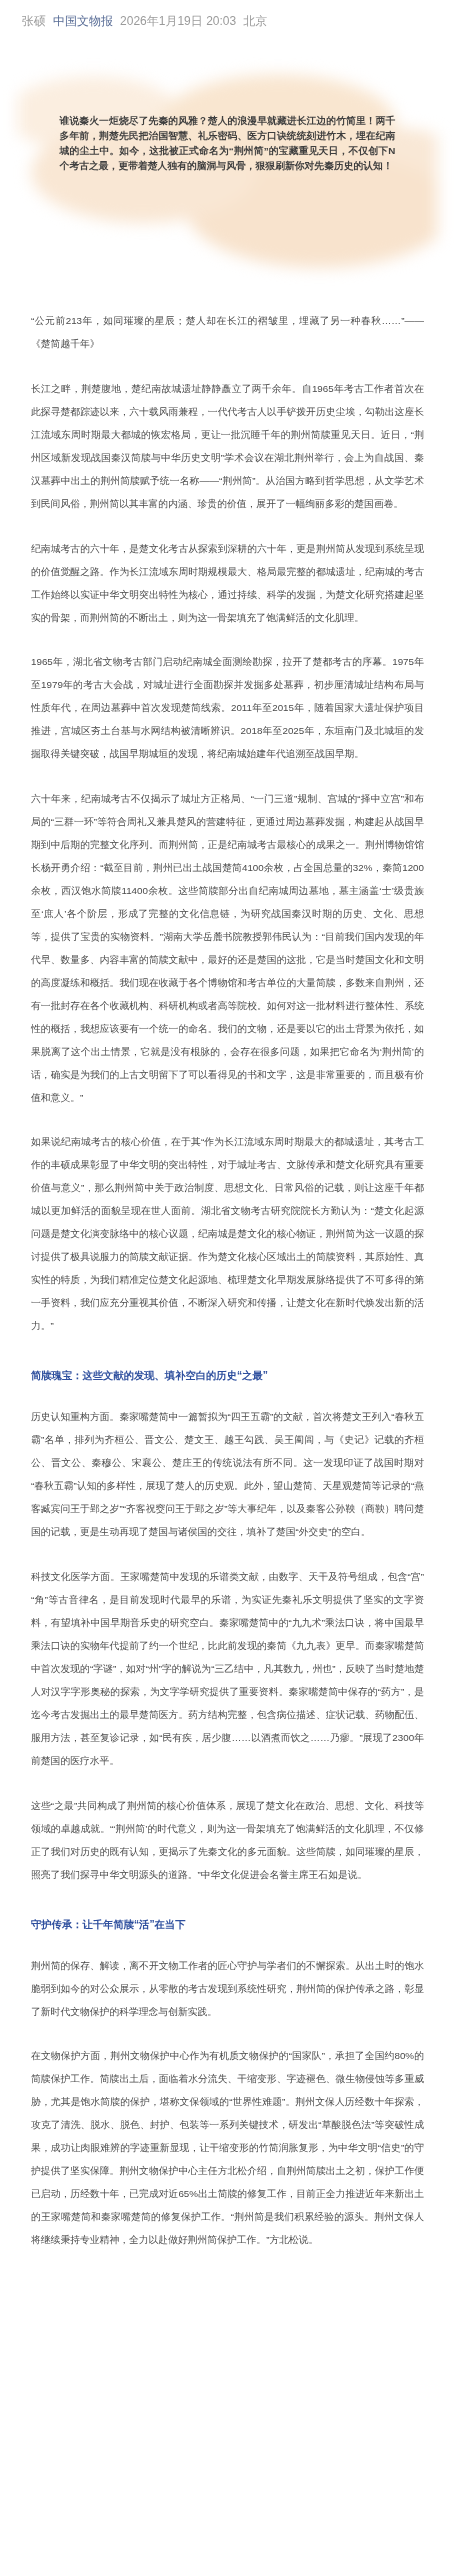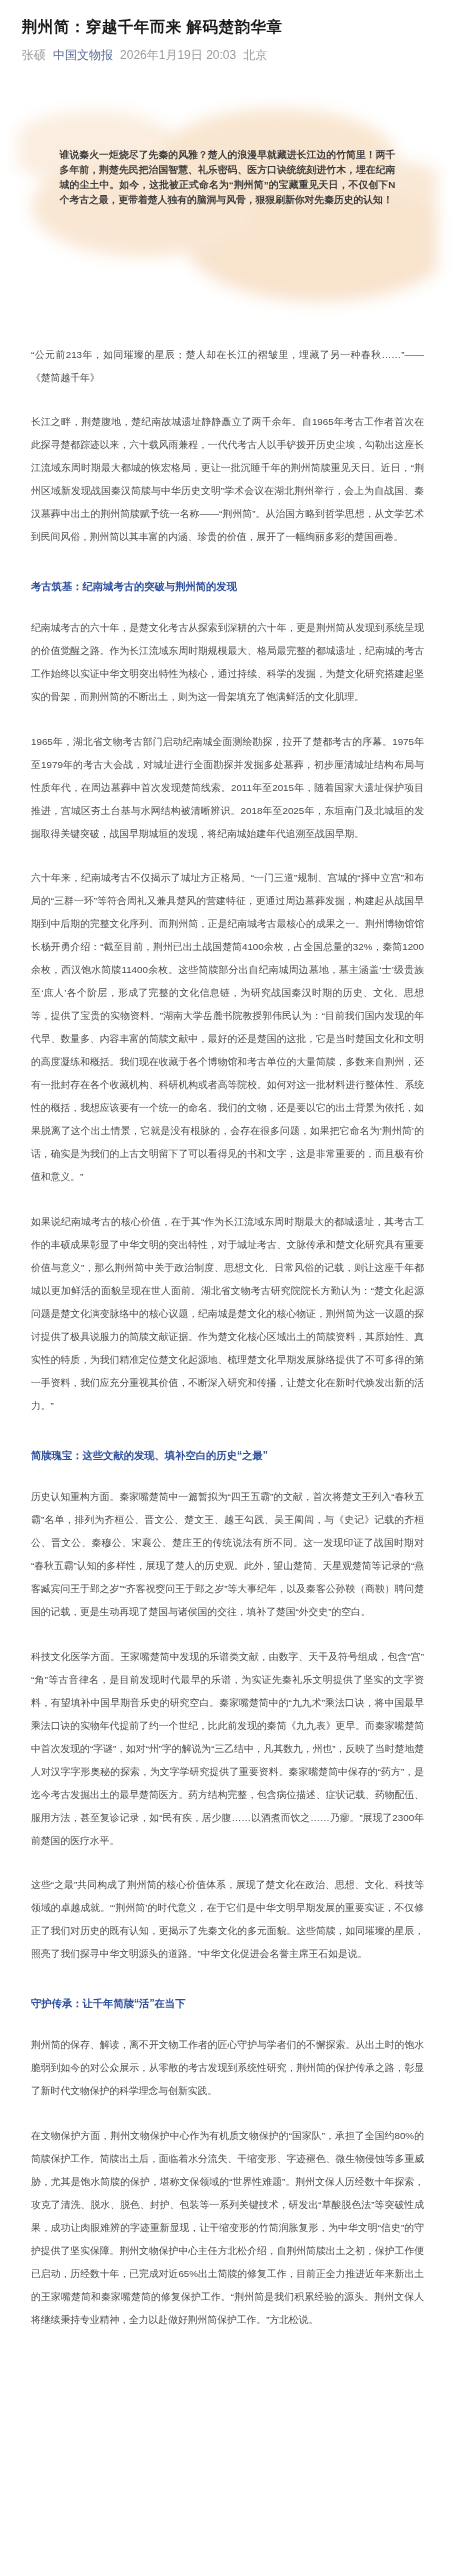--- a/index.html
+++ b/index.html
@@ -20,43 +20,41 @@
   .intro-text{position:relative;z-index:1;font-size:9.8px;line-height:15px;color:#3f3f3f;font-weight:600;margin:12px;text-align:justify;}
   
   .para{font-size:9.8px;line-height:23px;margin:21.6px 0 0 0;text-align:justify;color:#4a4a4a;}
   .quote{margin-top:29px;}
   .sec-h{font-size:10.3px;line-height:15.5px;font-weight:bold;color:#2e4f9e;margin:31px 0 0 0;}
 </style>
 </head>
 <body>
 
 <div class="page">
-  <h1 class="title">荆州简：穿越千年而来 解码楚韵华章</h1>
   <div class="byline">
     <span>张硕</span>
     <span class="account">中国文物报</span>
     <span>2026年1月19日 20:03</span>
     <span>北京</span>
   </div>
 
   <div>
       <div class="intro-wrap">
         <div class="intro-blob"></div>
         <p class="intro-text">谁说秦火一炬烧尽了先秦的风雅？楚人的浪漫早就藏进长江边的竹简里！两千多年前，荆楚先民把治国智慧、礼乐密码、医方口诀统统刻进竹木，埋在纪南城的尘土中。如今，这批被正式命名为“荆州简”的宝藏重见天日，不仅创下N个考古之最，更带着楚人独有的脑洞与风骨，狠狠刷新你对先秦历史的认知！</p>
       </div>
       <p class="para quote">“公元前213年，如同璀璨的星辰；楚人却在长江的褶皱里，埋藏了另一种春秋……”——《楚简越千年》</p>
       <p class="para">长江之畔，荆楚腹地，楚纪南故城遗址静静矗立了两千余年。自1965年考古工作者首次在此探寻楚都踪迹以来，六十载风雨兼程，一代代考古人以手铲拨开历史尘埃，勾勒出这座长江流域东周时期最大都城的恢宏格局，更让一批沉睡千年的荆州简牍重见天日。近日，“荆州区域新发现战国秦汉简牍与中华历史文明”学术会议在湖北荆州举行，会上为自战国、秦汉墓葬中出土的荆州简牍赋予统一名称——“荆州简”。从治国方略到哲学思想，从文学艺术到民间风俗，荆州简以其丰富的内涵、珍贵的价值，展开了一幅绚丽多彩的楚国画卷。</p>
-      <h2 class="sec-h">考古筑基：纪南城考古的突破与荆州简的发现</h2>
       <p class="para">纪南城考古的六十年，是楚文化考古从探索到深耕的六十年，更是荆州简从发现到系统呈现的价值觉醒之路。作为长江流域东周时期规模最大、格局最完整的都城遗址，纪南城的考古工作始终以实证中华文明突出特性为核心，通过持续、科学的发掘，为楚文化研究搭建起坚实的骨架，而荆州简的不断出土，则为这一骨架填充了饱满鲜活的文化肌理。</p>
       <p class="para">1965年，湖北省文物考古部门启动纪南城全面测绘勘探，拉开了楚都考古的序幕。1975年至1979年的考古大会战，对城址进行全面勘探并发掘多处墓葬，初步厘清城址结构布局与性质年代，在周边墓葬中首次发现楚简线索。2011年至2015年，随着国家大遗址保护项目推进，宫城区夯土台基与水网结构被清晰辨识。2018年至2025年，东垣南门及北城垣的发掘取得关键突破，战国早期城垣的发现，将纪南城始建年代追溯至战国早期。</p>
       <p class="para">六十年来，纪南城考古不仅揭示了城址方正格局、“一门三道”规制、宫城的“择中立宫”和布局的“三群一环”等符合周礼又兼具楚风的营建特征，更通过周边墓葬发掘，构建起从战国早期到中后期的完整文化序列。而荆州简，正是纪南城考古最核心的成果之一。荆州博物馆馆长杨开勇介绍：“截至目前，荆州已出土战国楚简4100余枚，占全国总量的32%，秦简1200余枚，西汉饱水简牍11400余枚。这些简牍部分出自纪南城周边墓地，墓主涵盖‘士’级贵族至‘庶人’各个阶层，形成了完整的文化信息链，为研究战国秦汉时期的历史、文化、思想等，提供了宝贵的实物资料。”湖南大学岳麓书院教授郭伟民认为：“目前我们国内发现的年代早、数量多、内容丰富的简牍文献中，最好的还是楚国的这批，它是当时楚国文化和文明的高度凝练和概括。我们现在收藏于各个博物馆和考古单位的大量简牍，多数来自荆州，还有一批封存在各个收藏机构、科研机构或者高等院校。如何对这一批材料进行整体性、系统性的概括，我想应该要有一个统一的命名。我们的文物，还是要以它的出土背景为依托，如果脱离了这个出土情景，它就是没有根脉的，会存在很多问题，如果把它命名为‘荆州简’的话，确实是为我们的上古文明留下了可以看得见的书和文字，这是非常重要的，而且极有价值和意义。”</p>
       <p class="para">如果说纪南城考古的核心价值，在于其“作为长江流域东周时期最大的都城遗址，其考古工作的丰硕成果彰显了中华文明的突出特性，对于城址考古、文脉传承和楚文化研究具有重要价值与意义”，那么荆州简中关于政治制度、思想文化、日常风俗的记载，则让这座千年都城以更加鲜活的面貌呈现在世人面前。湖北省文物考古研究院院长方勤认为：“楚文化起源问题是楚文化演变脉络中的核心议题，纪南城是楚文化的核心物证，荆州简为这一议题的探讨提供了极具说服力的简牍文献证据。作为楚文化核心区域出土的简牍资料，其原始性、真实性的特质，为我们精准定位楚文化起源地、梳理楚文化早期发展脉络提供了不可多得的第一手资料，我们应充分重视其价值，不断深入研究和传播，让楚文化在新时代焕发出新的活力。”</p>
       <h2 class="sec-h">简牍瑰宝：这些文献的发现、填补空白的历史“之最”</h2>
       <p class="para">历史认知重构方面。秦家嘴楚简中一篇暂拟为“四王五霸”的文献，首次将楚文王列入“春秋五霸”名单，排列为齐桓公、晋文公、楚文王、越王勾践、吴王阖闾，与《史记》记载的齐桓公、晋文公、秦穆公、宋襄公、楚庄王的传统说法有所不同。这一发现印证了战国时期对“春秋五霸”认知的多样性，展现了楚人的历史观。此外，望山楚简、天星观楚简等记录的“燕客臧宾问王于郢之岁”“齐客祝窔问王于郢之岁”等大事纪年，以及秦客公孙鞅（商鞅）聘问楚国的记载，更是生动再现了楚国与诸侯国的交往，填补了楚国“外交史”的空白。</p>
       <p class="para">科技文化医学方面。王家嘴楚简中发现的乐谱类文献，由数字、天干及符号组成，包含“宫”“角”等古音律名，是目前发现时代最早的乐谱，为实证先秦礼乐文明提供了坚实的文字资料，有望填补中国早期音乐史的研究空白。秦家嘴楚简中的“九九术”乘法口诀，将中国最早乘法口诀的实物年代提前了约一个世纪，比此前发现的秦简《九九表》更早。而秦家嘴楚简中首次发现的“字谜”，如对“州”字的解说为“三乙结中，凡其数九，州也”，反映了当时楚地楚人对汉字字形奥秘的探索，为文字学研究提供了重要资料。秦家嘴楚简中保存的“药方”，是迄今考古发掘出土的最早楚简医方。药方结构完整，包含病位描述、症状记载、药物配伍、服用方法，甚至复诊记录，如“民有疾，居少腹……以酒煮而饮之……乃瘳。”展现了2300年前楚国的医疗水平。</p>
-      <p class="para">这些“之最”共同构成了荆州简的核心价值体系，展现了楚文化在政治、思想、文化、科技等领域的卓越成就。“‘荆州简’的时代意义，在于它们是中华文明早期发展的重要实证，不仅修正了我们对历史的既有认知，更揭示了先秦文化的多元面貌。这些简牍，如同璀璨的星辰，照亮了我们探寻中华文明源头的道路。”中华文化促进会名誉主席王石如是说。</p>
+      <p class="para">这些“之最”共同构成了荆州简的核心价值体系，展现了楚文化在政治、思想、文化、科技等领域的卓越成就。“‘荆州简’的时代意义，则为这一骨架填充了饱满鲜活的文化肌理，不仅修正了我们对历史的既有认知，更揭示了先秦文化的多元面貌。这些简牍，如同璀璨的星辰，照亮了我们探寻中华文明源头的道路。”中华文化促进会名誉主席王石如是说。</p>
       <h2 class="sec-h">守护传承：让千年简牍“活”在当下</h2>
       <p class="para">荆州简的保存、解读，离不开文物工作者的匠心守护与学者们的不懈探索。从出土时的饱水脆弱到如今的对公众展示，从零散的考古发现到系统性研究，荆州简的保护传承之路，彰显了新时代文物保护的科学理念与创新实践。</p>
       <p class="para">在文物保护方面，荆州文物保护中心作为有机质文物保护的“国家队”，承担了全国约80%的简牍保护工作。简牍出土后，面临着水分流失、干缩变形、字迹褪色、微生物侵蚀等多重威胁，尤其是饱水简牍的保护，堪称文保领域的“世界性难题”。荆州文保人历经数十年探索，攻克了清洗、脱水、脱色、封护、包装等一系列关键技术，研发出“草酸脱色法”等突破性成果，成功让肉眼难辨的字迹重新显现，让干缩变形的竹简润胀复形，为中华文明“信史”的守护提供了坚实保障。荆州文物保护中心主任方北松介绍，自荆州简牍出土之初，保护工作便已启动，历经数十年，已完成对近65%出土简牍的修复工作，目前正全力推进近年来新出土的王家嘴楚简和秦家嘴楚简的修复保护工作。“荆州简是我们积累经验的源头。荆州文保人将继续秉持专业精神，全力以赴做好荆州简保护工作。”方北松说。</p>
     </div>
 
 </div>
 
 
 </body></html>

